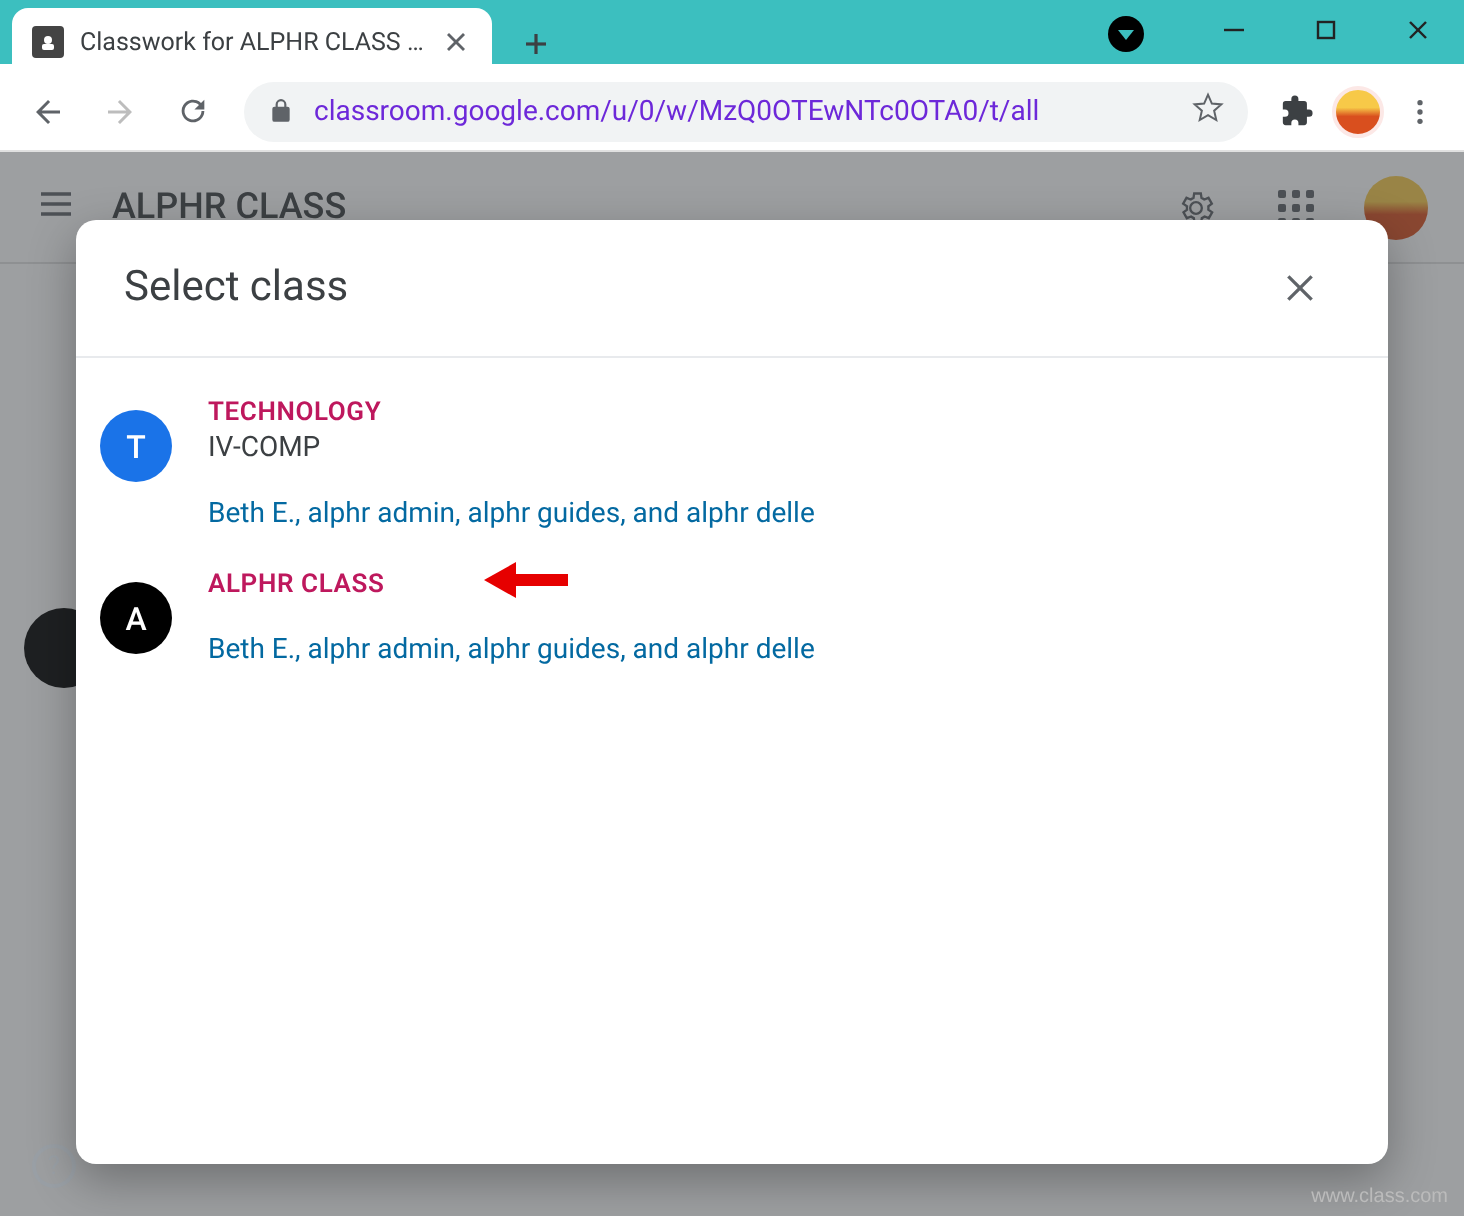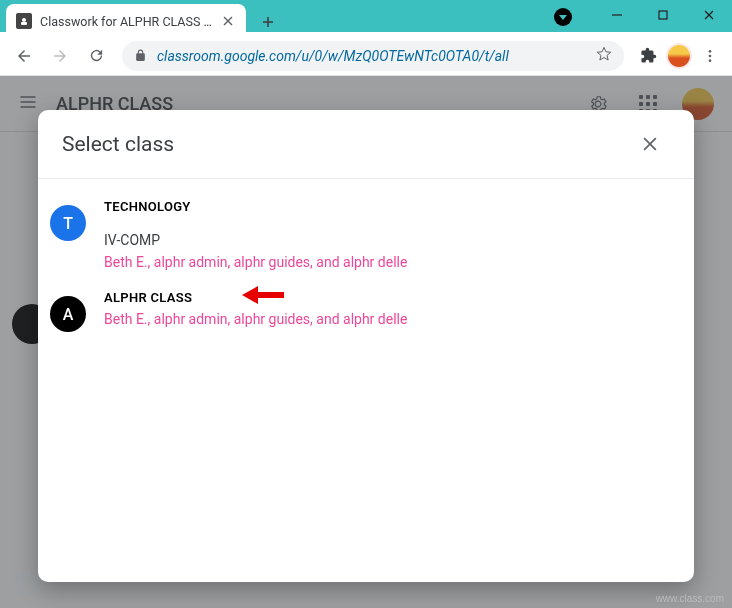--- a/index.html
+++ b/index.html
@@ -19,21 +19,21 @@
     .tab-title { font-size: 12.5px; color: #3c4043; white-space: nowrap; overflow: hidden; text-overflow: ellipsis; flex: 1; }
     .tab-close { width: 16px; height: 16px; display:flex; align-items:center; justify-content:center; color:#5f6368; margin-left: 6px;}
     .newtab { width: 28px; height: 28px; display:flex; align-items:center; justify-content:center; margin-left: 8px; color: #3c4043; position: relative; top: 0px;}
     
     
     .toolbar { height: 40px; background: #fff; border-bottom: 1px solid #e0e0e0; display: flex; align-items: center; padding: 0 8px; gap: 4px; position: relative; top: 4px;}
     .nav-btn { width: 32px; height: 32px; display:flex; align-items:center; justify-content:center; color:#5f6368; border-radius: 50%; }
     .nav-btn.disabled { color: #bdbdbd; }
     .omnibox { flex: 1; height: 30px; background: #f1f3f4; border-radius: 15px; display: flex; align-items: center; padding: 0 12px; margin: 0 6px; gap: 10px; }
     .lock-ic { color: #5f6368; display:flex; }
-    .url { font-size: 14px; color: #0369a1; flex:1; white-space: nowrap; overflow:hidden;font-style:italic; }
+    .url { font-size: 14px; color: #6d28d9; flex:1; white-space: nowrap; overflow:hidden; }
     .star-ic { color: #5f6368; }
     .ext-ic { width: 28px; height:28px; display:flex; align-items:center; justify-content:center; color:#3c4043; }
     .avatar-small { width: 26px; height: 26px; border-radius: 50%; background: linear-gradient(#f7c948 40%, #d94f1e 60%); border: 2px solid #fce8e6; }
     .kebab { width: 28px; height:28px; display:flex; align-items:center; justify-content:center; color:#5f6368; }
     
     
     .page-bg { position: absolute; top: 76px; left: 0; right: 0; bottom: 0; background: #fff; }
     .page-header { height: 56px; display: flex; align-items: center; padding: 0 18px; gap: 18px; border-bottom: 1px solid #e0e0e0; }
     .menu-ic { color:#5f6368; }
     .page-title { font-weight: 500; font-size: 18px; color: #3c4043; flex:1; }
@@ -52,23 +52,23 @@
     .modal-header { height: 68px; display: flex; align-items: center; padding: 2px 24px; }
     .modal-title { font-size: 21px; color: #3c4043; flex:1; }
     .modal-close { width: 40px; height:40px; display:flex; align-items:center; justify-content:center; color:#5f6368; border-radius:50%; }
     .modal-divider { height:1px; background:#e8eaed; }
     .class-list { padding: 12px 0; }
     .class-item { display: flex; padding: 8px 24px 12px 12px; gap: 18px; align-items: flex-start; position: relative; }
     .class-avatar { width: 36px; height:36px; border-radius:50%; display:flex; align-items:center; justify-content:center; color:#fff; font-size:16px; font-weight:500; margin-top: 6px; }
     .av-blue { background:#1a73e8; }
     .av-black { background:#000; }
     .class-text { flex:1; }
-    .class-name { font-size: 13px; font-weight: 600; color: #000000; letter-spacing: 0.3px; text-transform: uppercase; }
-    .class-section { font-size: 14px; color: #3c4043; margin-top: 18px; }
-    .class-teachers { font-size: 14px; color: #ec4899; margin-top: 6px; }
+    .class-name { font-size: 13px; font-weight: 600; color: #be185d; letter-spacing: 0.3px; text-transform: uppercase; }
+    .class-section { font-size: 14px; color: #3c4043; margin-top: 2px; }
+    .class-teachers { font-size: 14px; color: #0369a1; margin-top: 17px; }
     
     
     .arrow-annot { position: absolute; left: 204px; top: 2px; }
     
     .watermark { position: absolute; bottom: 4px; right: 8px; font-size: 10px; color: #bbb; font-family: Arial; }
     
     .reader-badge { position: absolute; right: 160px; top: 8px; width:18px; height:18px; background:#000; border-radius:50%; display:flex; align-items:center; justify-content:center; }
     .reader-badge::after { content:""; width:0; height:0; border-left:4px solid transparent; border-right:4px solid transparent; border-top:5px solid #3cbfbf; }
     
     .help-circle { position:absolute; left: 16px; bottom: 14px; width: 22px; height:22px; border: 2px solid #9aa0a6; border-radius:50%; display:flex; align-items:center; justify-content:center; color:#9aa0a6; font-size:13px; }

